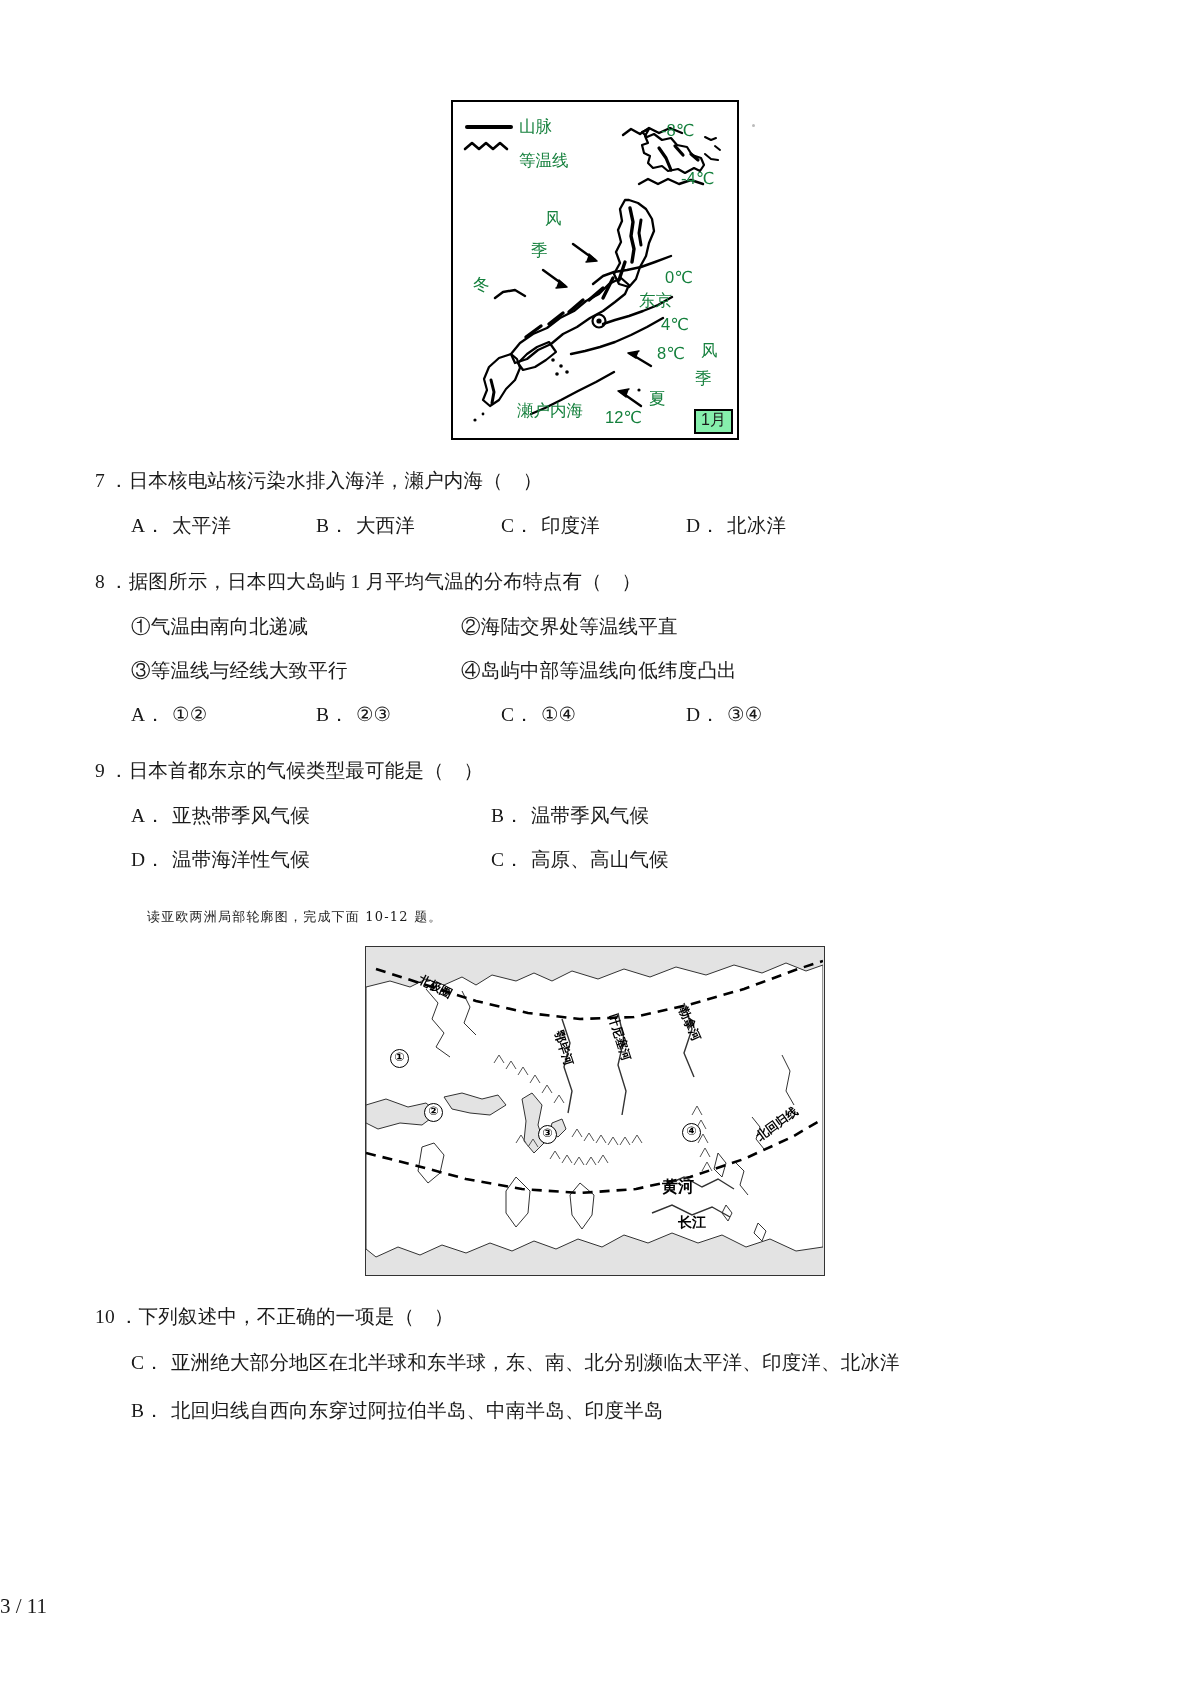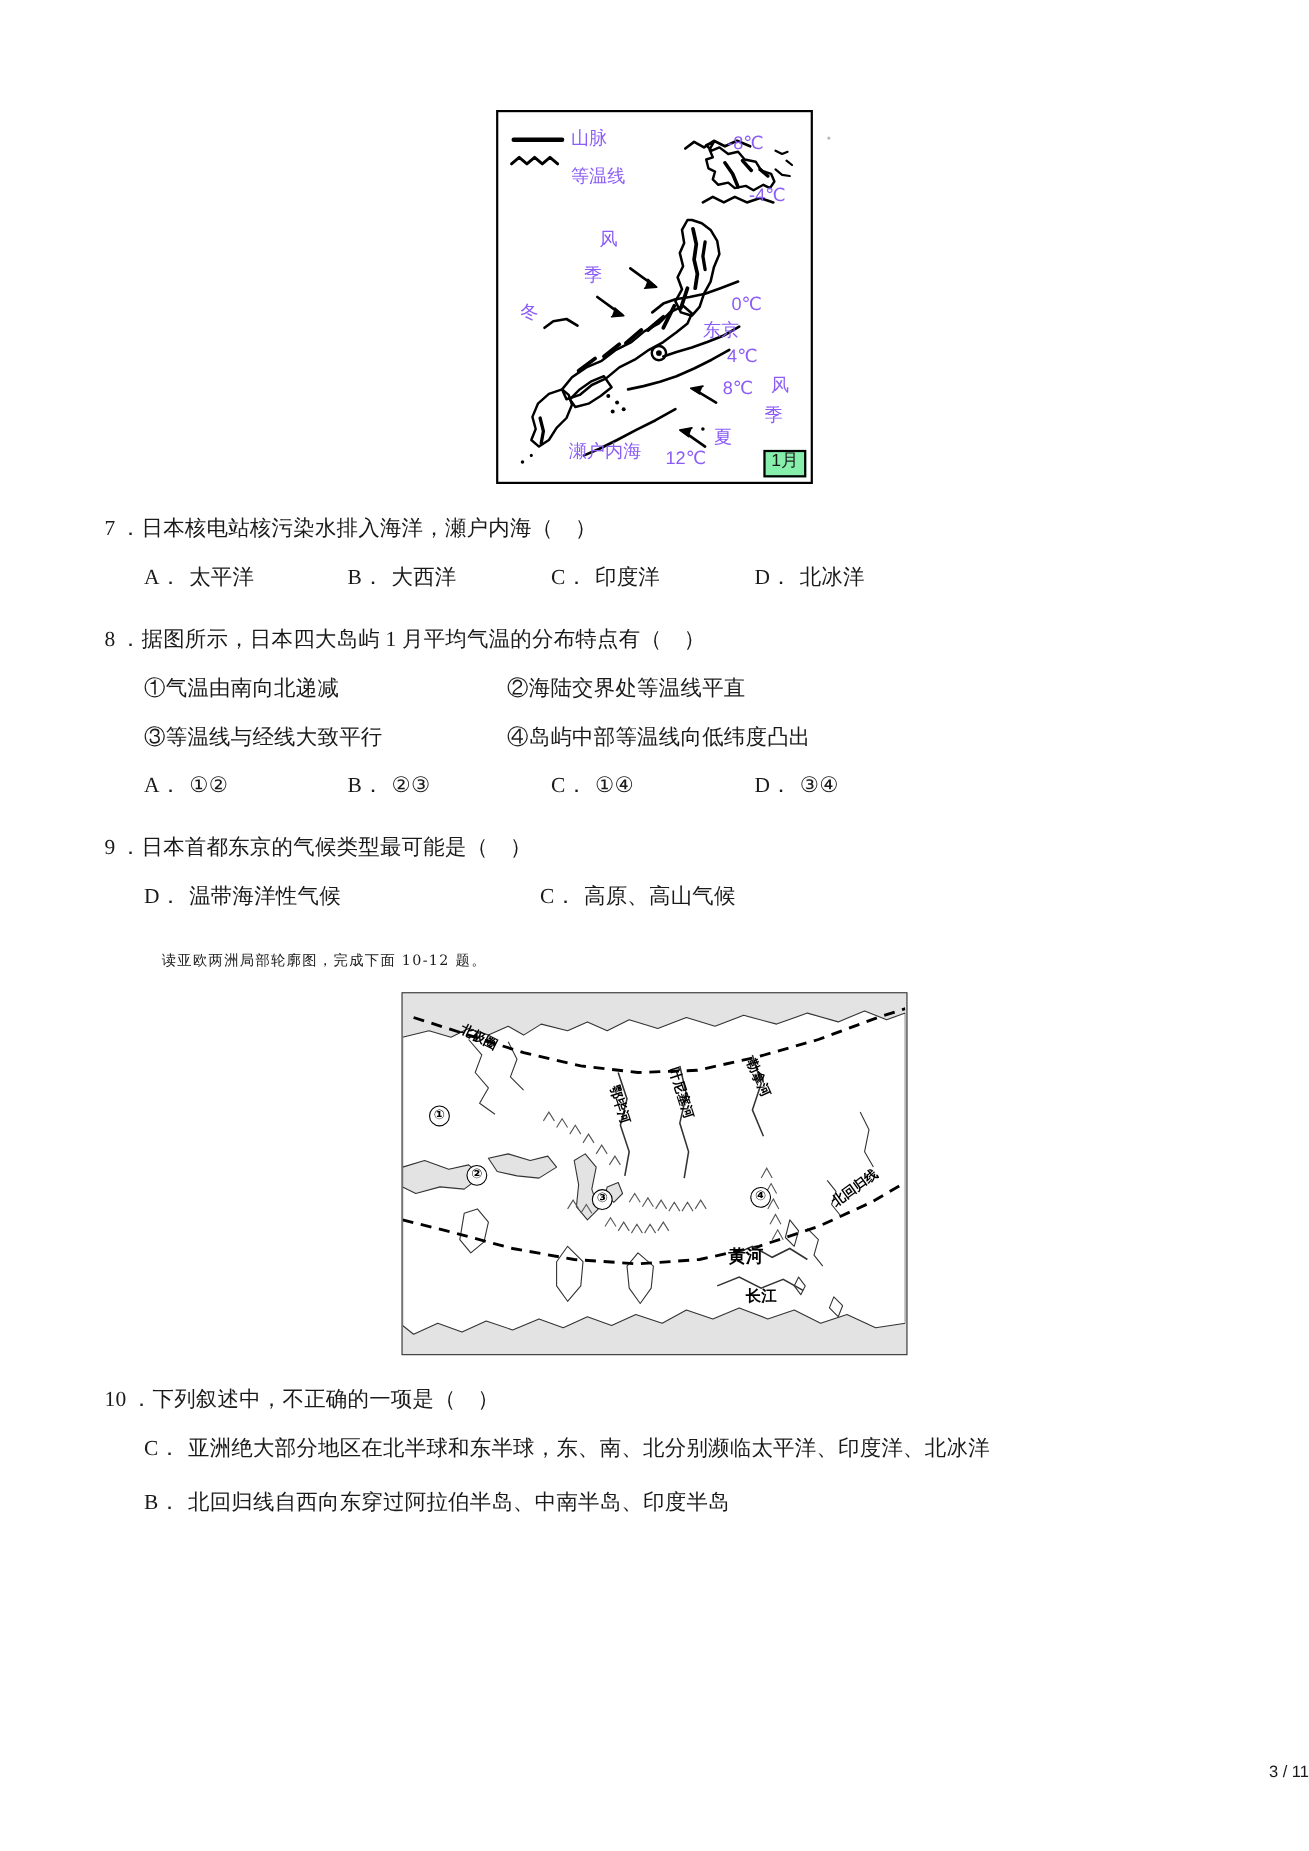--- a/index.html
+++ b/index.html
@@ -38,21 +38,21 @@
     height: 340px;
     border: 2.5px solid #000;
     background: #fff;
     box-sizing: border-box;
   }
   .fig-japan svg { position: absolute; left: 0; top: 0; }
   .jp-label {
     position: absolute;
     font-family: "Liberation Sans", "DejaVu Sans", sans-serif;
     font-size: 16.5px;
-    color: #8b5cf6;
+    color: #15803d;
     white-space: nowrap;
     line-height: 1;
   }
   .jp-month {
     position: absolute;
     right: 4px;
     bottom: 4px;
     border: 2px solid #000;
     padding: 1px 5px 3px 5px;
     font-family: "Liberation Sans", "DejaVu Sans", sans-serif;
@@ -139,23 +139,23 @@
     margin-bottom: 19px;
     white-space: nowrap;
   }
 
   
   .footer {
     position: absolute;
     left: 0;
     right: 0;
     bottom: 64px;
-    text-align: right;
-    font-size: 15px;
-    font-family: Liberation Sans, sans-serif;
+    text-align: left;
+    font-size: 21px;
+    font-family: Liberation Serif, serif;
   }
   .dot-artifact {
     position: absolute;
     left: 752px;
     top: 124px;
     width: 3px;
     height: 3px;
     background: #bbb;
     border-radius: 50%;
   }
@@ -293,20 +293,24 @@
       <div class="opts opts-4">
         <div class="opt"><span class="opt-letter">A．</span><span>①②</span></div>
         <div class="opt"><span class="opt-letter">B．</span><span>②③</span></div>
         <div class="opt"><span class="opt-letter">C．</span><span>①④</span></div>
         <div class="opt"><span class="opt-letter">D．</span><span>③④</span></div>
       </div>
     </div>
 
     <div class="q">
       <div class="q-stem"><span class="q-num">9</span><span>．日本首都东京的气候类型最可能是（　）</span></div>
+      <div class="opts opts-2">
+        <div class="opt"><span class="opt-letter">A．</span><span>亚热带季风气候</span></div>
+        <div class="opt"><span class="opt-letter">B．</span><span>温带季风气候</span></div>
+      </div>
       <div class="opts opts-2">
         <div class="opt"><span class="opt-letter">D．</span><span>温带海洋性气候</span></div>
         <div class="opt"><span class="opt-letter">C．</span><span>高原、高山气候</span></div>
       </div>
     </div>
 
     <div class="lead">读亚欧两洲局部轮廓图，完成下面 10-12 题。</div>
 
     <div class="fig-asia-wrap">
       <div class="fig-asia">

